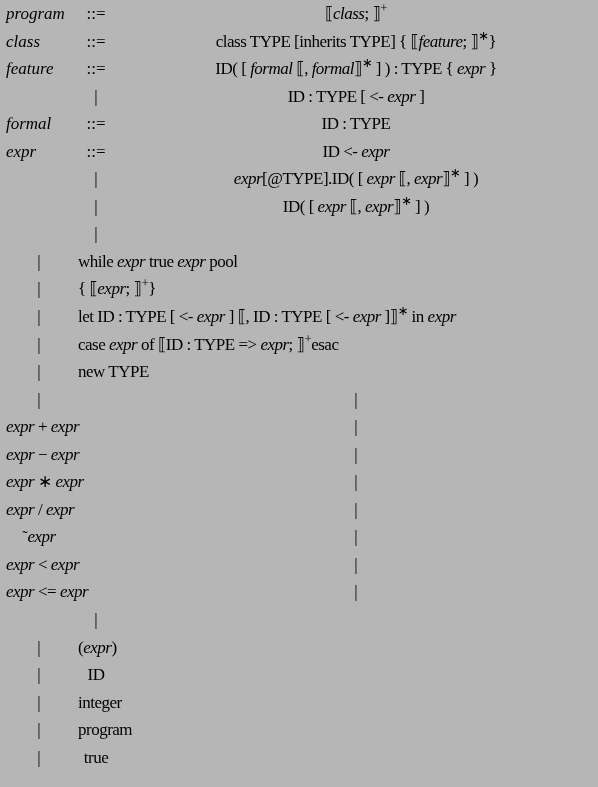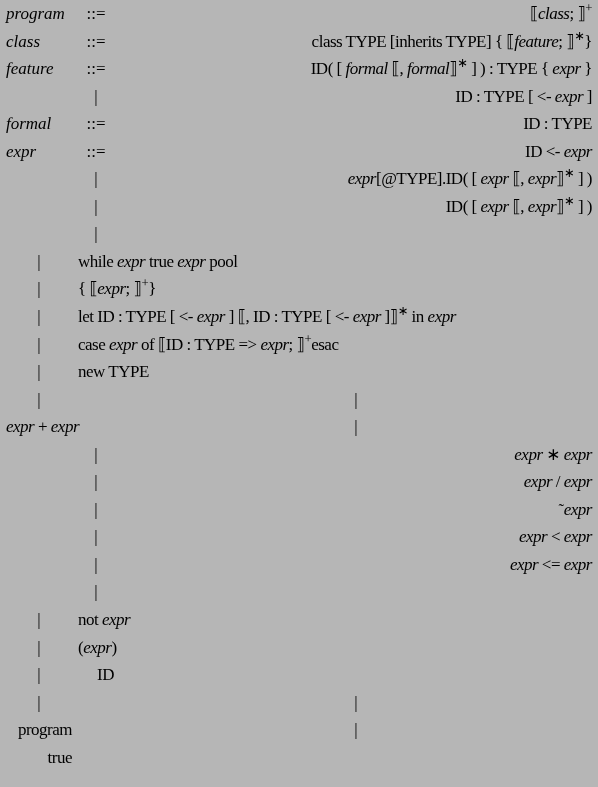--- a/index.html
+++ b/index.html
@@ -22,21 +22,21 @@
   .lhs {
     text-align: left;
     font-style: italic;
     white-space: nowrap;
   }
   .op {
     text-align: center;
     white-space: nowrap;
   }
   .rhs {
-    text-align: right;
+    text-align: center;
     white-space: nowrap;
   }
   .it { font-style: italic; }
   .bf { font-weight: normal; }
   .sup {
     font-size: 0.75em;
     vertical-align: super;
     line-height: 0;
   }
   .nsp { letter-spacing: -0.5px; }
@@ -87,47 +87,48 @@
     <div class="lhs cell"></div>
     <div class="op cell">|</div>
     <div class="rhs cell nsp"><span class="bf">new TYPE</span></div>
     <div class="lhs cell"></div>
     <div class="op cell">|</div>
     <div class="lhs cell"></div>
     <div class="op cell">|</div>
     <div class="rhs cell nsp"><span class="it">expr</span><span> + </span><span class="it">expr</span></div>
     <div class="lhs cell"></div>
     <div class="op cell">|</div>
+    <div class="rhs cell nsp"><span class="it">expr</span><span> − </span><span class="it">expr</span></div>
     <div class="lhs cell"></div>
     <div class="op cell">|</div>
     <div class="rhs cell nsp"><span class="it">expr</span><span> ∗ </span><span class="it">expr</span></div>
     <div class="lhs cell"></div>
     <div class="op cell">|</div>
     <div class="rhs cell nsp"><span class="it">expr</span><span> / </span><span class="it">expr</span></div>
     <div class="lhs cell"></div>
     <div class="op cell">|</div>
     <div class="rhs cell nsp"><span>˜</span><span class="it">expr</span></div>
     <div class="lhs cell"></div>
     <div class="op cell">|</div>
     <div class="rhs cell nsp"><span class="it">expr</span><span> &lt; </span><span class="it">expr</span></div>
     <div class="lhs cell"></div>
     <div class="op cell">|</div>
     <div class="rhs cell nsp"><span class="it">expr</span><span> &lt;= </span><span class="it">expr</span></div>
     <div class="lhs cell"></div>
     <div class="op cell">|</div>
     <div class="lhs cell"></div>
     <div class="op cell">|</div>
-    <div class="rhs cell nsp"><span class="bf">not </span><span class="it">expr</span></div>
     <div class="lhs cell"></div>
     <div class="op cell">|</div>
     <div class="rhs cell nsp"><span>(</span><span class="it">expr</span><span>)</span></div>
     <div class="lhs cell"></div>
     <div class="op cell">|</div>
     <div class="rhs cell nsp"><span>ID</span></div>
     <div class="lhs cell"></div>
     <div class="op cell">|</div>
+    <div class="rhs cell nsp"><span>integer</span></div>
     <div class="lhs cell"></div>
     <div class="op cell">|</div>
     <div class="rhs cell nsp"><span>program</span></div>
     <div class="lhs cell"></div>
     <div class="op cell">|</div>
     <div class="rhs cell nsp"><span class="bf">true</span></div>
   </div>
 
 </body></html>

